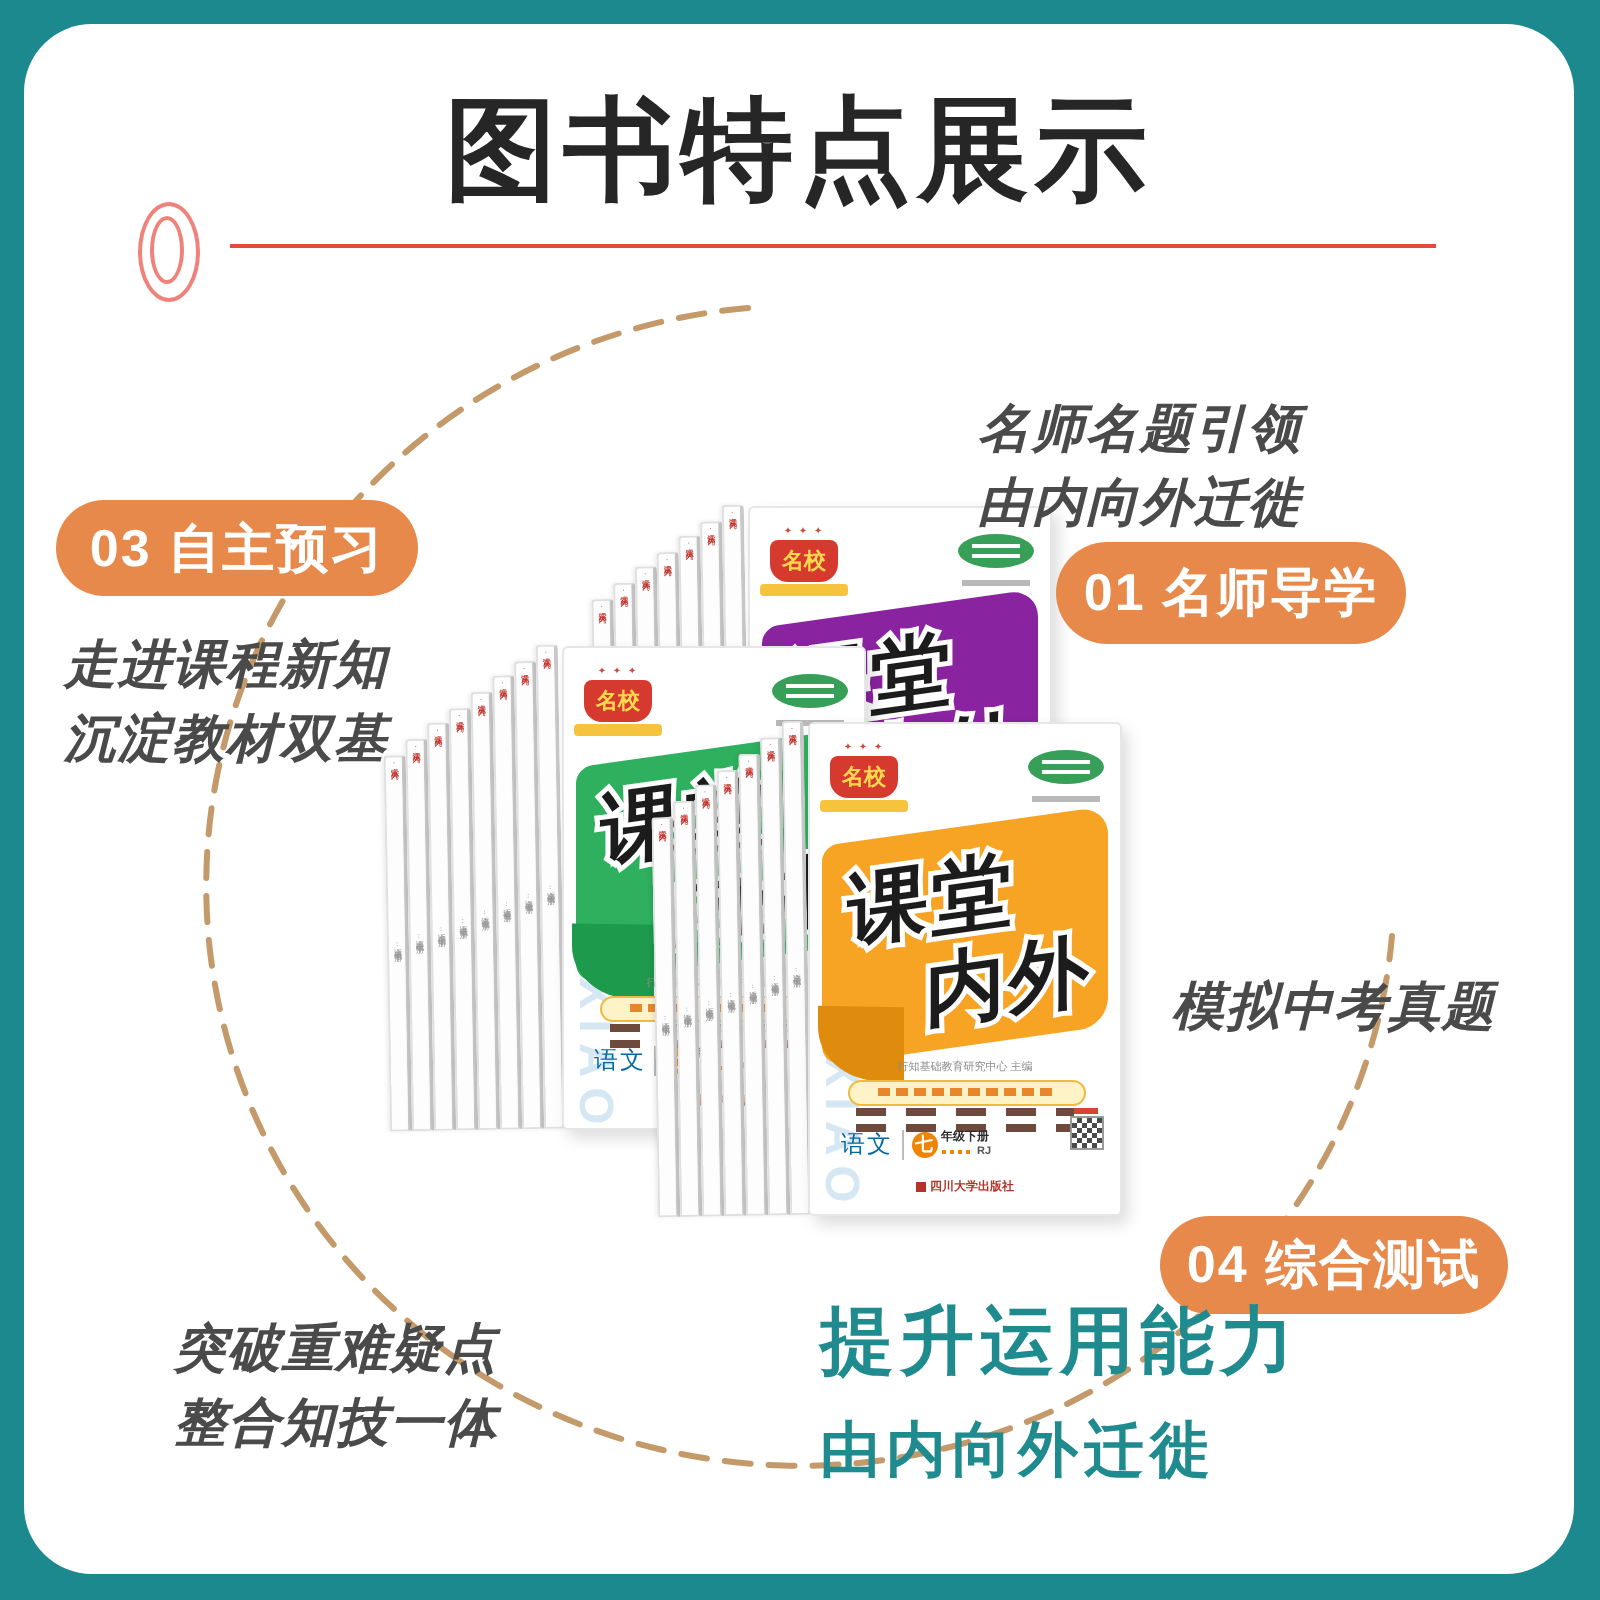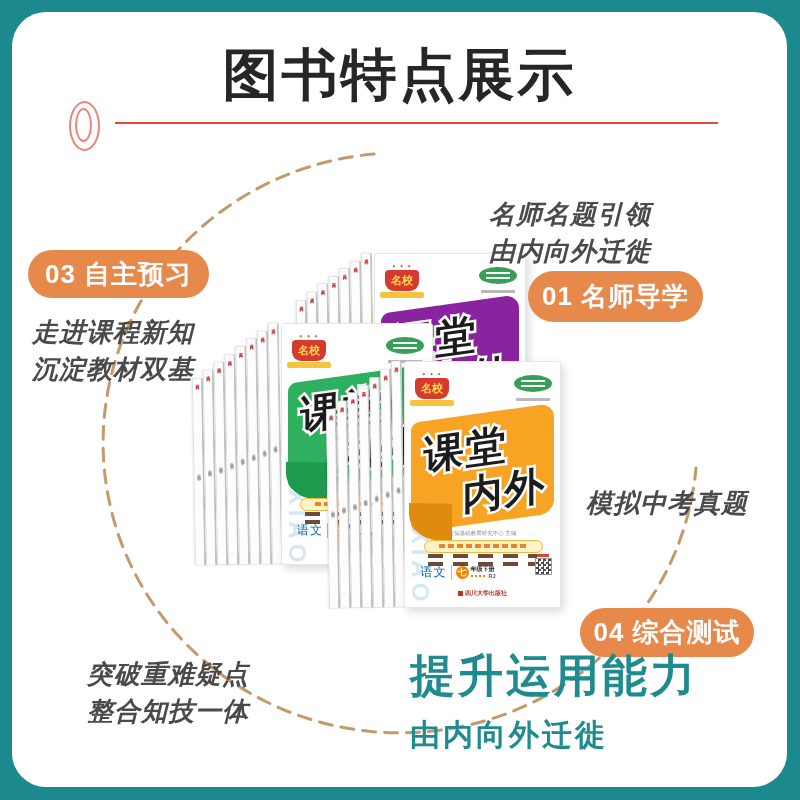--- a/index.html
+++ b/index.html
@@ -24,21 +24,21 @@
   .b03{left:50px; top:547px;width:176px;height:47px;}
   .b04{left:568px;top:548px;width:174px;height:49px;margin-top:48px;}
   .desc{position:absolute;z-index:6;color:#4a4a4a;font-size:26px;font-weight:700;line-height:37px;letter-spacing:1px;font-style:italic;}
   .d01{left:477px;top:184px;}
   .d02{left:20px; top:302px;}
   .d03{left:75px; top:612px;margin-top:32px;}
   .d04{left:574px;top:473px;}
 
   
   .summary{position:absolute;left:398px;top:634px;z-index:6;color:#1f8b8e;}
-  .summary .s1{font-size:45px;font-weight:800;letter-spacing:3px;}
+  .summary .s1{font-size:37px;font-weight:800;letter-spacing:3px;}
   .summary .s2{font-size:30px;font-weight:700;letter-spacing:3px;margin-top:9px;}
 
   
   .stack{position:absolute;display:flex;align-items:flex-end;}
   .stack-purple{left:285px;top:243px;height:237px;z-index:2;}
   .stack-green {left:181px;top:313px;height:240px;z-index:3;}
   .stack-orange{left:315px;top:351px;height:245px;z-index:4;}
   .spines{display:flex;align-items:flex-end;height:100%;transform:rotate(-1deg);}
   .spine{flex:0 0 8px;background:#fdfdfd;border:1px solid #e0e0e0;border-right:2px solid #c9c9c9;
     border-radius:2px 2px 0 0;display:flex;flex-direction:column;justify-content:space-between;

